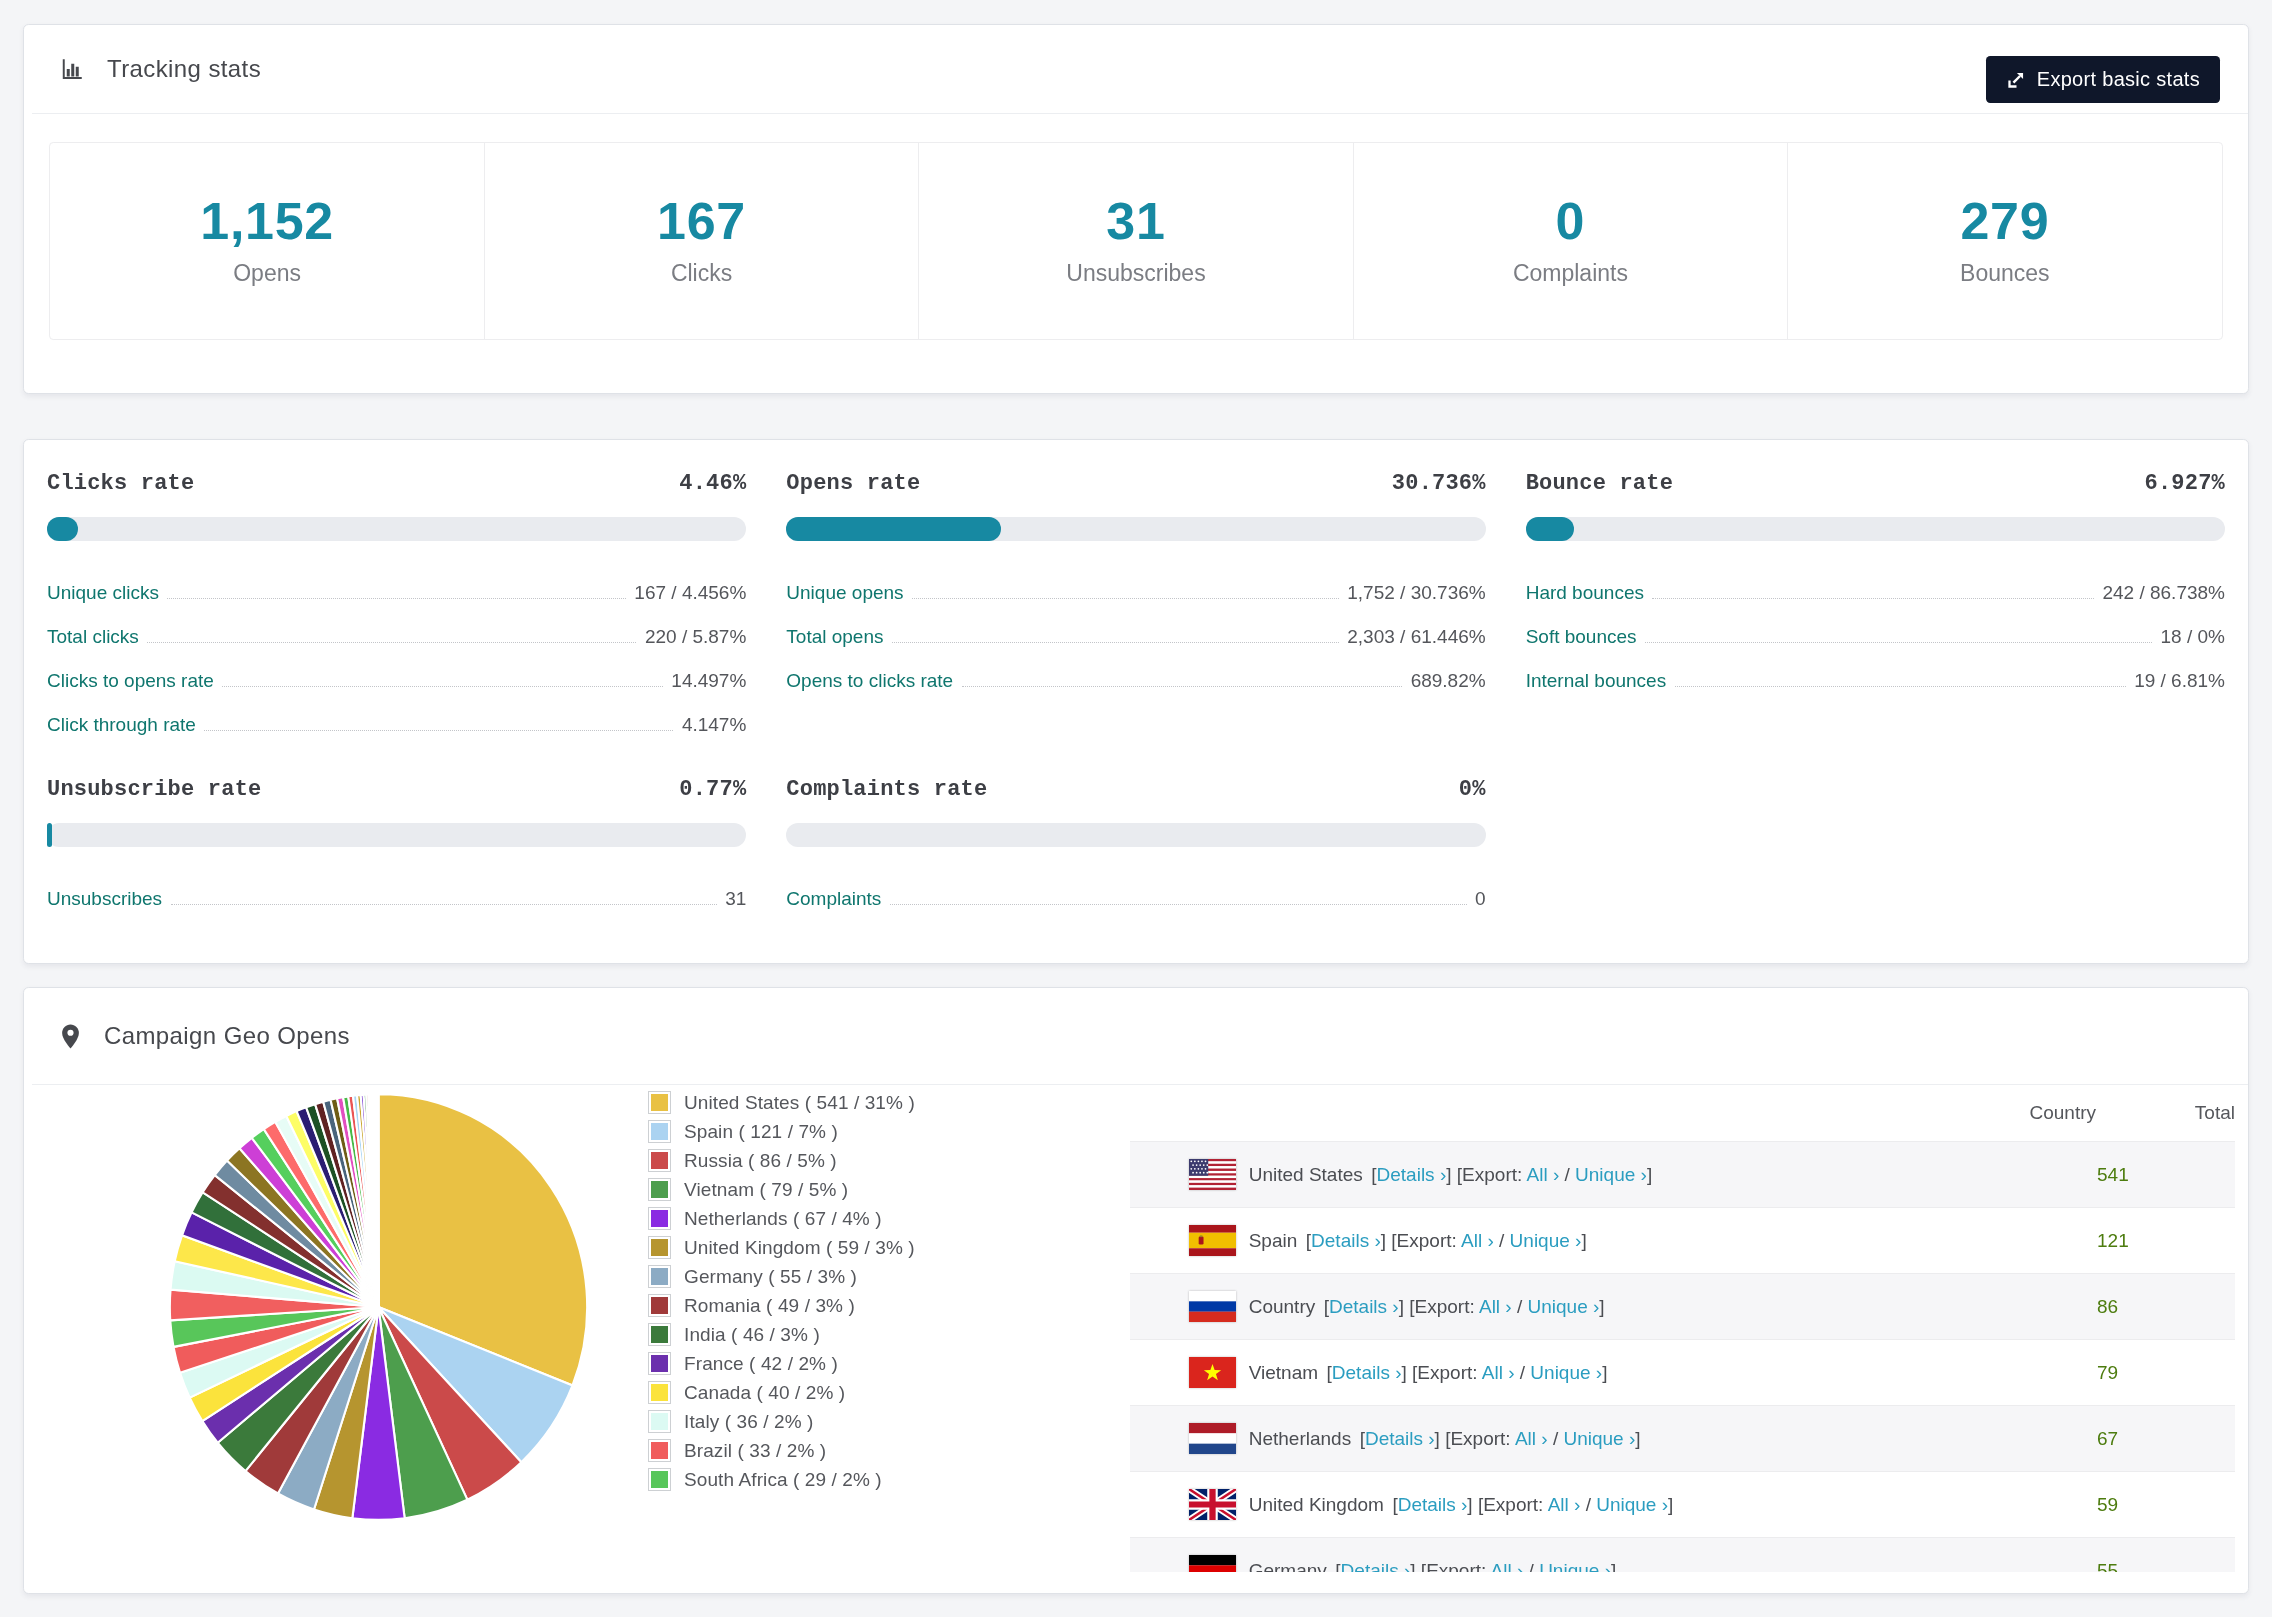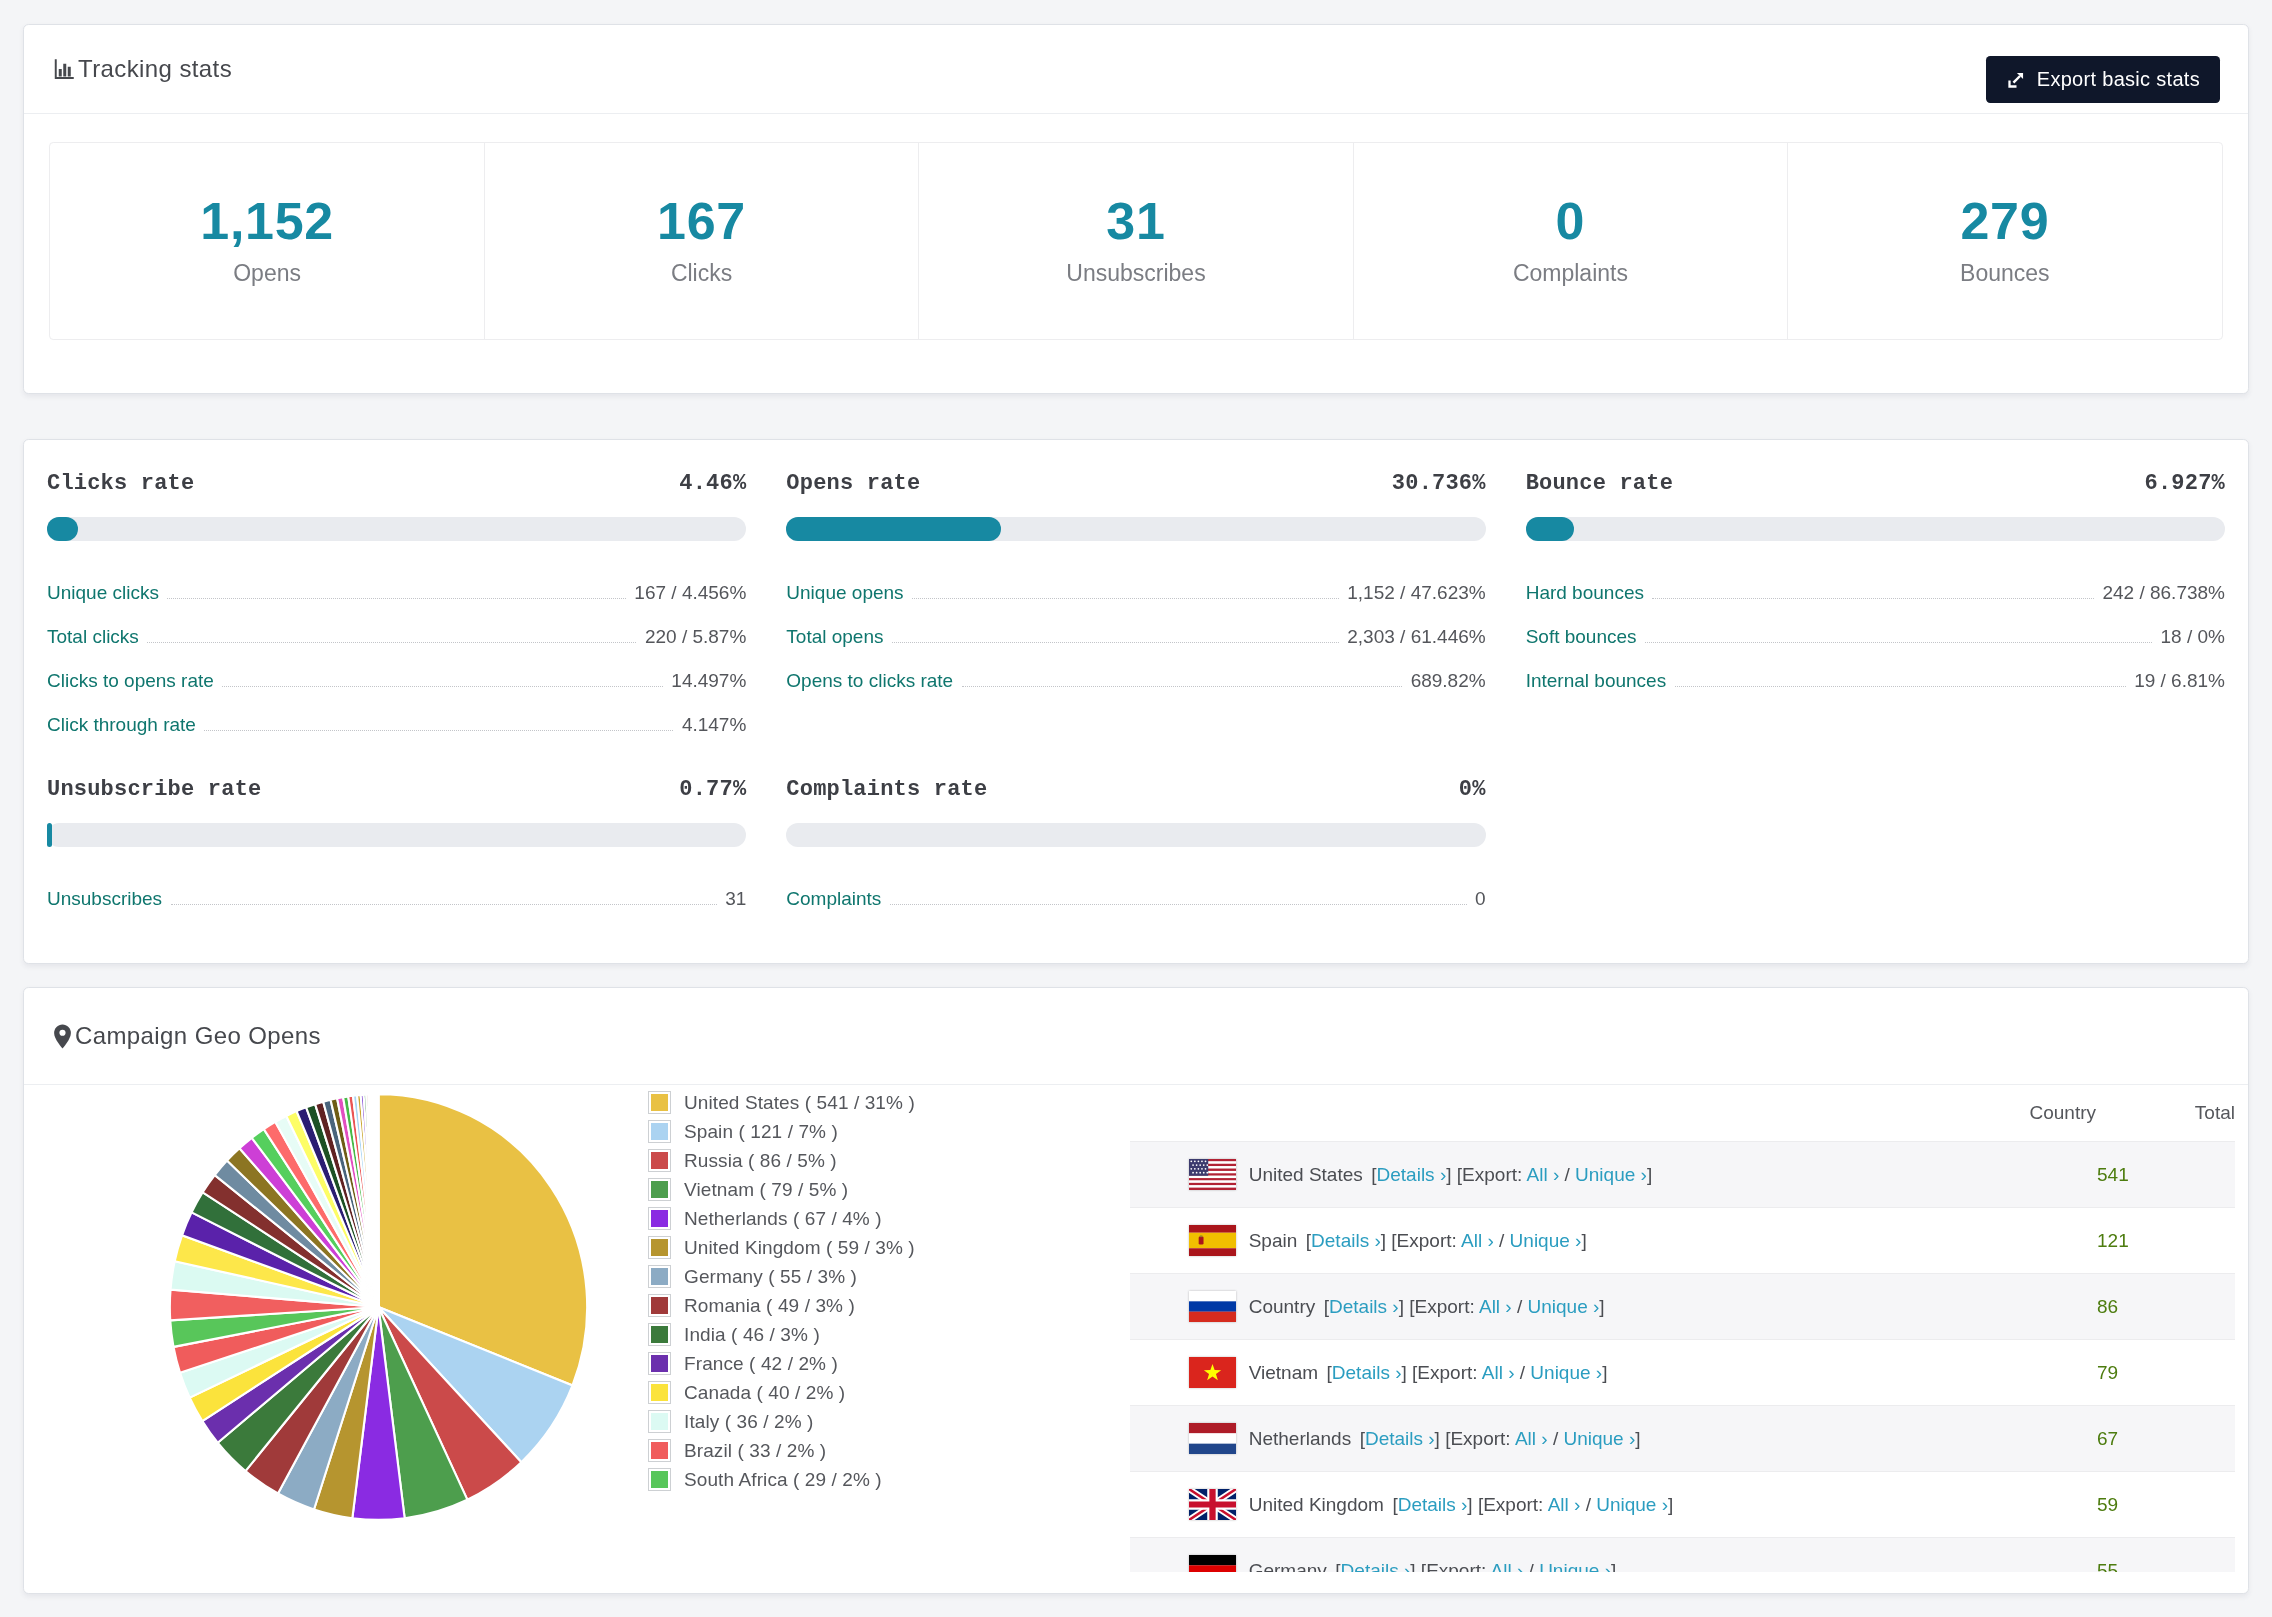--- a/index.html
+++ b/index.html
@@ -5,22 +5,22 @@
   html,body{margin:0;padding:0;background:#f4f5f7;}
   body{width:2273px;height:1618px;overflow:hidden;font-family:"Liberation Sans","DejaVu Sans",sans-serif;
        -webkit-font-smoothing:antialiased;}
   #page{position:relative;width:2273px;height:1618px;}
   .card{position:absolute;left:23px;width:2226px;background:#fff;border:1.4px solid #dfe2e7;border-radius:5.6px;
         box-shadow:0 2.1px 5.6px rgba(50,60,80,.07);box-sizing:border-box;}
   .card-tracking{top:24px;height:370px;}
   .card-rates{top:439px;height:525px;}
   .card-geo{top:987px;height:607px;overflow:hidden;}
 
-  .card-head{position:relative;display:flex;align-items:center;gap:2px;padding:0 28px;
-             border-bottom:1.4px solid #eceef1;}
+  .card-head{position:relative;display:flex;align-items:center;gap:23px;padding:0 28px;
+             border-bottom:1.4px solid #eceef1;margin-left:8px;}
   .card-tracking .card-head{height:88px;}
   .card-geo .card-head{height:96px;}
   .card-title{font-size:24px;font-weight:400;color:#46484d;margin:0;letter-spacing:0.4px;}
   .ttl-icon{display:flex;align-items:center;}
 
   .btn-export{position:absolute;right:28px;top:31px;height:47px;padding:0 20px;background:#0f172a;border:none;
               border-radius:4.2px;color:#fff;font-size:20px;display:flex;align-items:center;gap:10px;cursor:pointer;
               font-family:inherit;letter-spacing:0.3px;}
 
   .stats-row{margin:28px 25.4px 0;height:196px;border:1.4px solid #ededef;border-radius:4.2px;display:flex;background:#fff;}
@@ -152,21 +152,21 @@
          <span class="rate-title">Opens rate</span>
          <span class="rate-value">30.736%</span>
        </div>
        <div class="bar">
          <div class="bar-fill" style="width:30.736%"></div>
        </div>
        <div class="rate-rows">
             <div class="rate-row">
        <span class="rl">Unique opens</span>
        <span class="leader"></span>
-       <span class="rv">1,152 / 47.623%</span>
+       <span class="rv">1,752 / 30.736%</span>
      </div>
             <div class="rate-row">
        <span class="rl">Total opens</span>
        <span class="leader"></span>
        <span class="rv">2,303 / 61.446%</span>
      </div>
             <div class="rate-row">
        <span class="rl">Opens to clicks rate</span>
        <span class="leader"></span>
        <span class="rv">689.82%</span>

